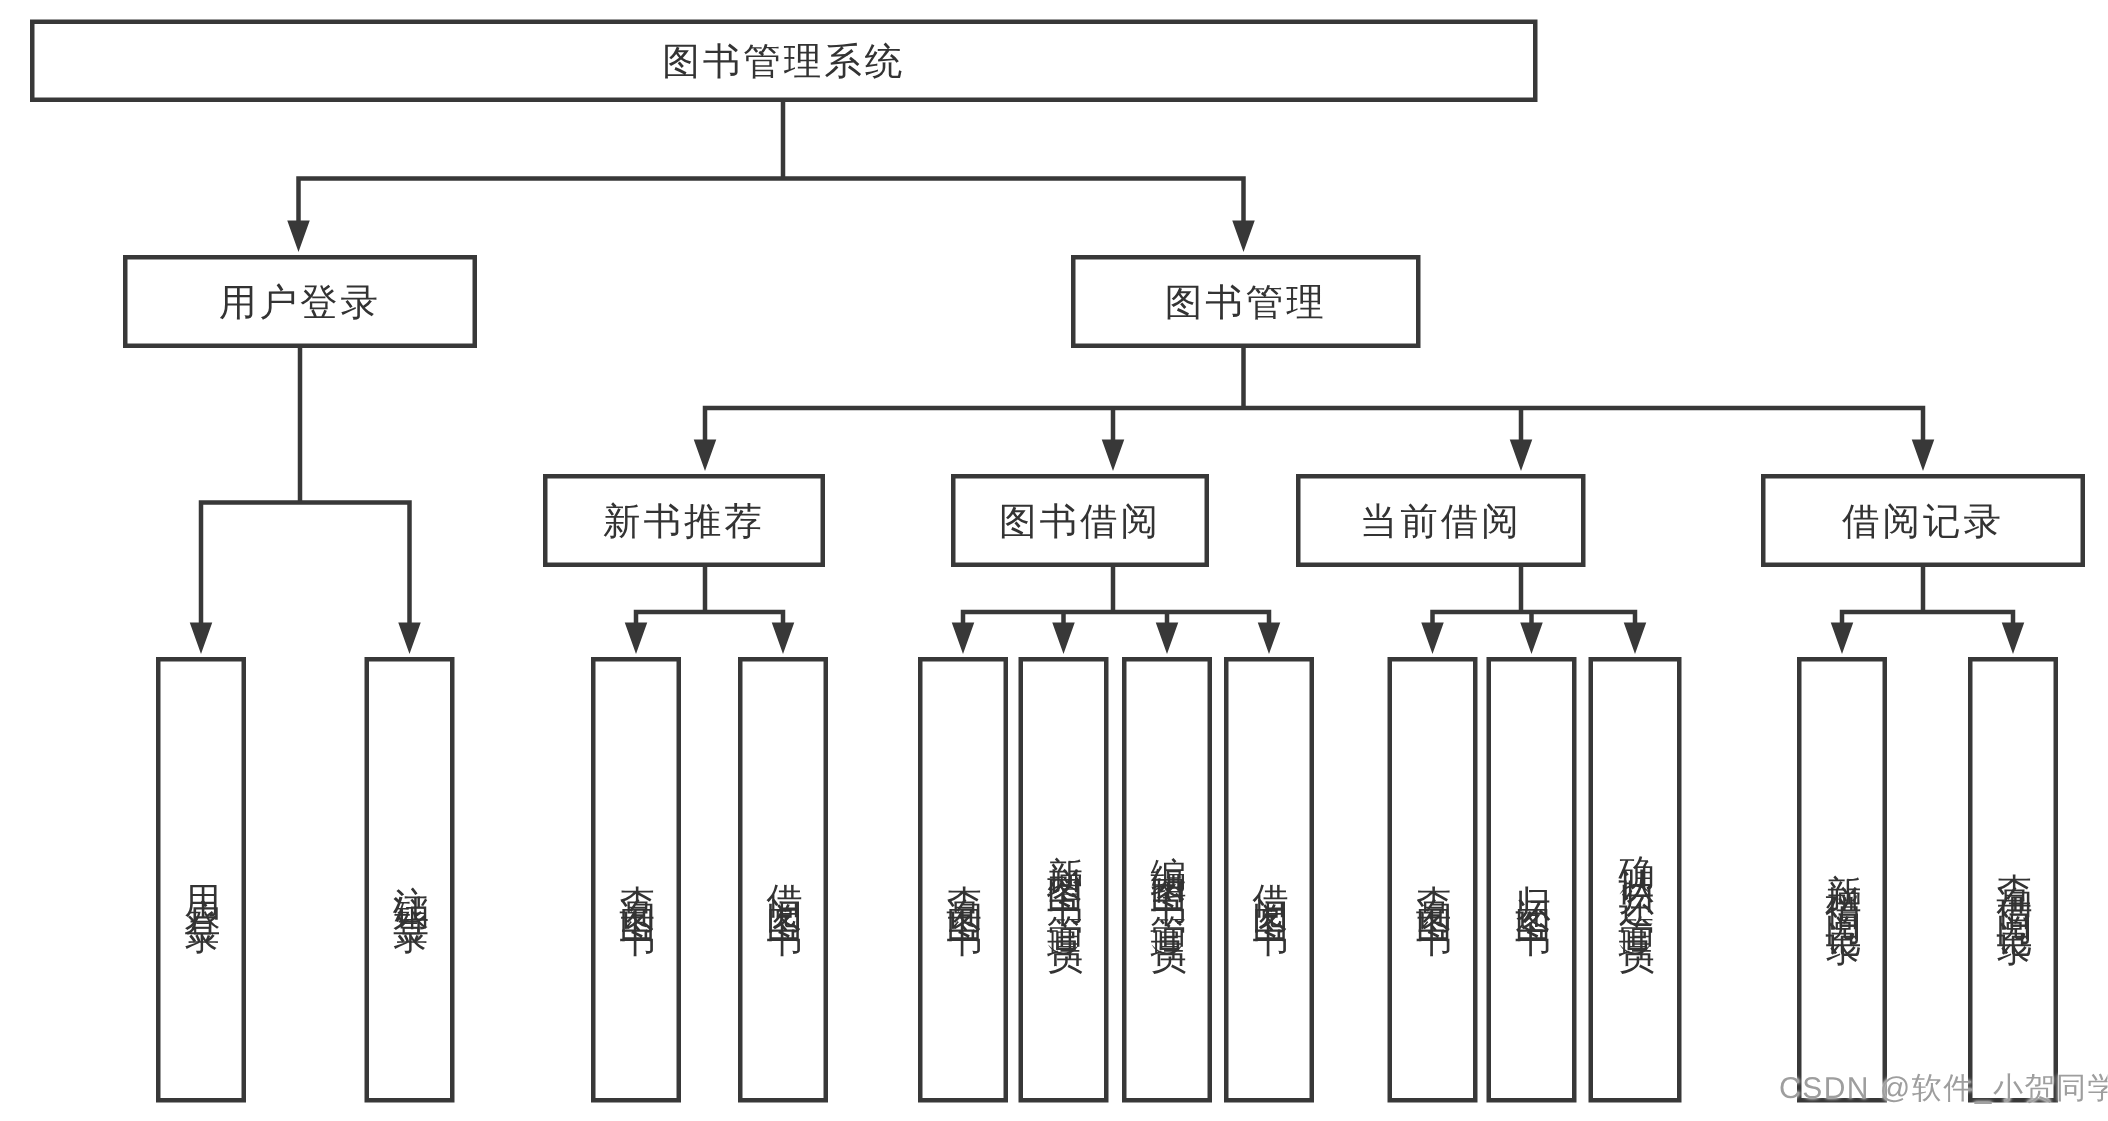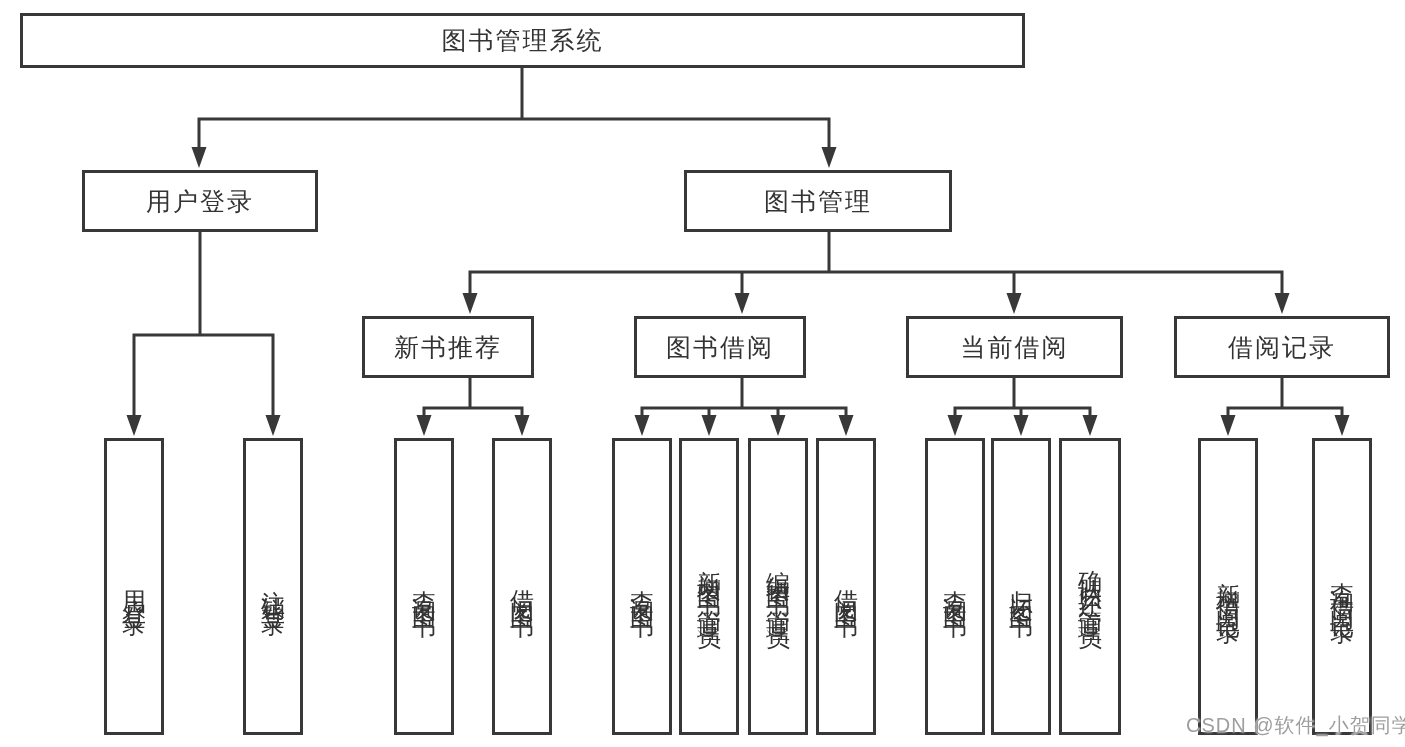--- a/index.html
+++ b/index.html
@@ -47,25 +47,25 @@
          M634.5,415 L649.5,415 L642,436 Z M701.5,415 L716.5,415 L709,436 Z
          M770.5,415 L785.5,415 L778,436 Z M838.5,415 L853.5,415 L846,436 Z
          M947.5,415 L962.5,415 L955,436 Z M1013.5,415 L1028.5,415 L1021,436 Z
          M1082.5,415 L1097.5,415 L1090,436 Z M1220.5,415 L1235.5,415 L1228,436 Z
          M1334.5,415 L1349.5,415 L1342,436 Z"></path>
   </svg>
 
   <div class="box" style="left:20px;top:13px;width:1005px;height:55px;">图书管理系统</div>
 
   <div class="box" style="left:82px;top:170px;width:236px;height:62px;">用户登录</div>
-  <div class="box" style="left:684px;top:170px;width:268px;height:62px;">图书管理</div>
+  <div class="box" style="left:714px;top:170px;width:233px;height:62px;">图书管理</div>
 
-  <div class="box lvl2" style="left:362px;width:172px;">新书推荐</div>
+  <div class="box lvl2" style="left:362px;width:188px;">新书推荐</div>
   <div class="box lvl2" style="left:634px;width:172px;">图书借阅</div>
-  <div class="box lvl2" style="left:906px;width:217px;">当前借阅</div>
+  <div class="box lvl2" style="left:864px;width:193px;">当前借阅</div>
   <div class="box lvl2" style="left:1174px;width:216px;">借阅记录</div>
 
   <div class="box leaf leafpos" style="left:104px;">用户登录</div>
   <div class="box leaf leafpos" style="left:243px;">注销登录</div>
   <div class="box leaf leafpos" style="left:394px;">查询图书</div>
   <div class="box leaf leafpos" style="left:492px;">借阅图书</div>
   <div class="box leaf leafpos" style="left:612px;">查询图书</div>
   <div class="box leaf leafpos" style="left:679px;">新增图书（管理员）</div>
   <div class="box leaf leafpos" style="left:748px;">编辑图书（管理员）</div>
   <div class="box leaf leafpos" style="left:816px;">借阅图书</div>

